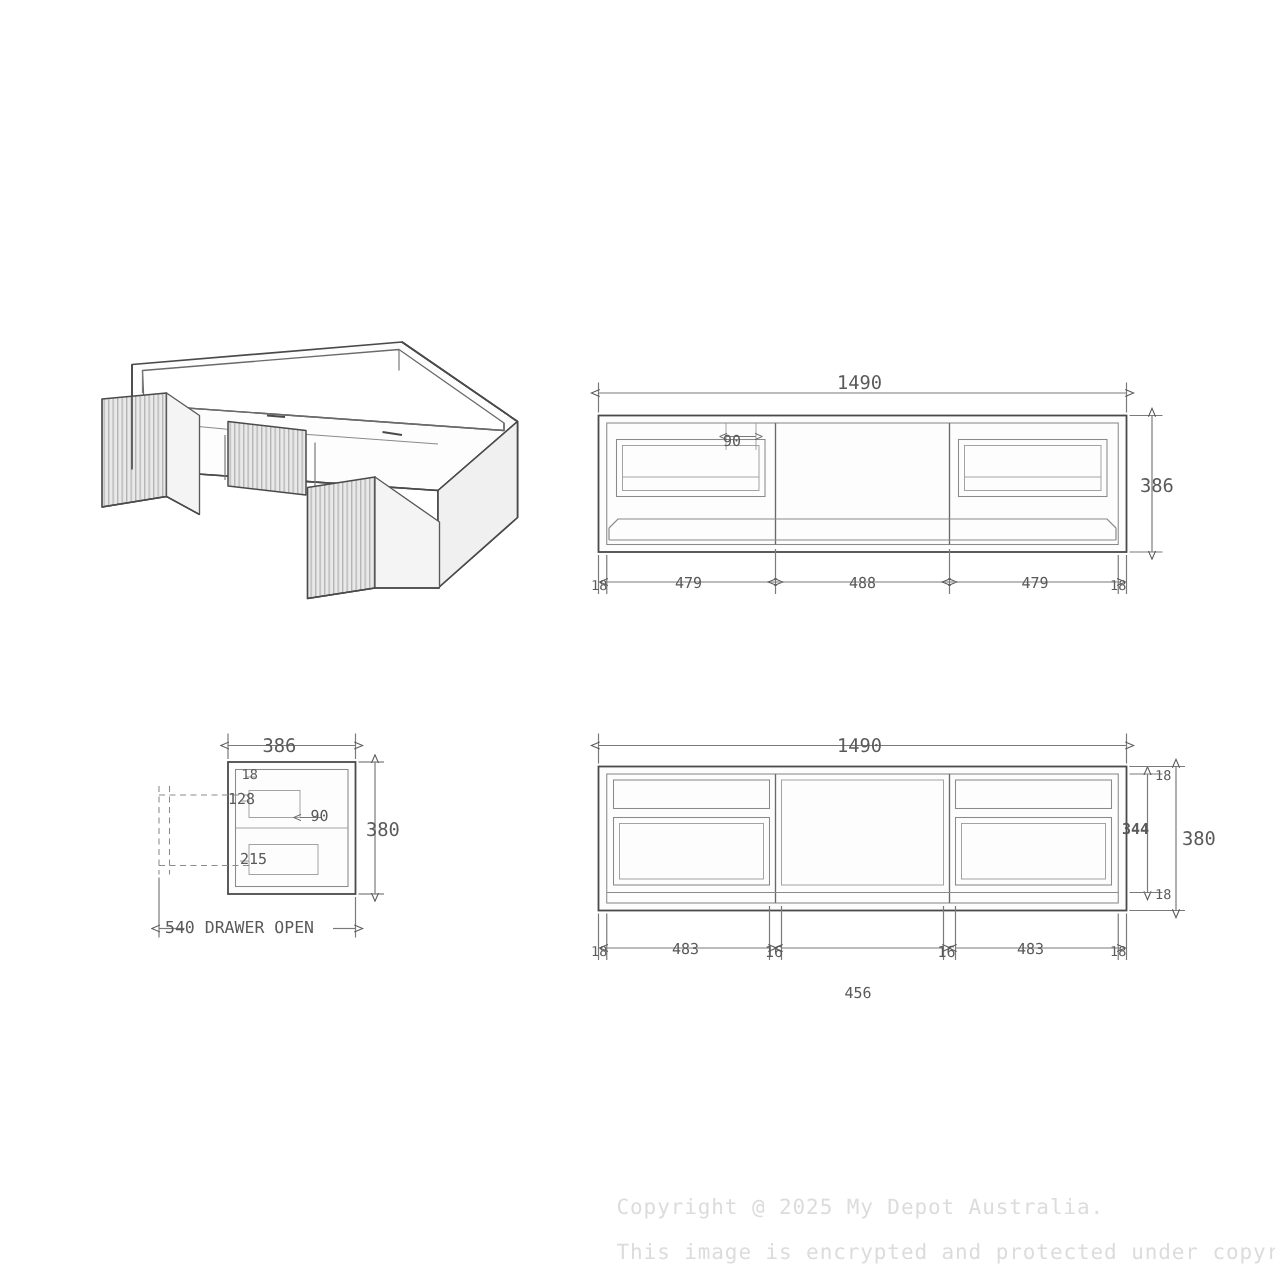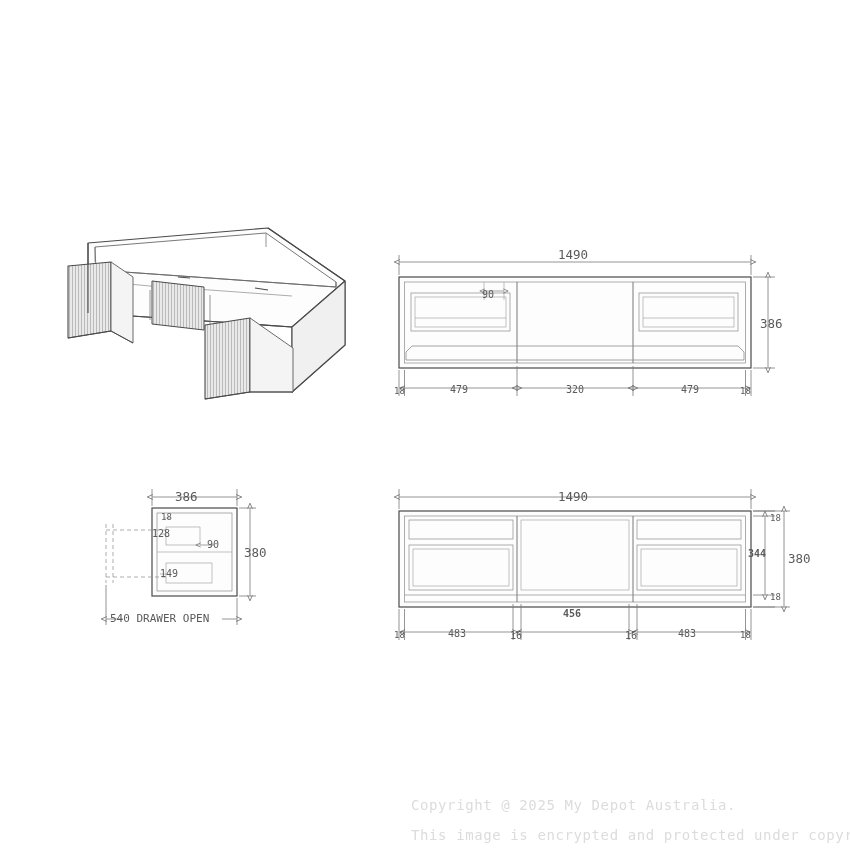--- a/index.html
+++ b/index.html
@@ -238,41 +238,41 @@
       <path d="M521,632 L629,632" marker-start="url(#arrL)" marker-end="url(#arrR)"></path>
       <path d="M637,632 L745.5,632" marker-start="url(#arrL)" marker-end="url(#arrR)"></path>
     </g>
   </svg>
 
   <div class="dimtext t12" style="left:558px; top:247px;">1490</div>
   <div class="dimtext t12" style="left:760px; top:316px;">386</div>
   <div class="dimtext t10" style="left:482px; top:289px;">90</div>
   <div class="dimtext t9" style="left:394px; top:386px;">18</div>
   <div class="dimtext t10" style="left:450px; top:384px;">479</div>
-  <div class="dimtext t10" style="left:566px; top:384px;">320</div>
+  <div class="dimtext t10" style="left:566px; top:384px;">488</div>
   <div class="dimtext t10" style="left:681px; top:384px;">479</div>
   <div class="dimtext t9" style="left:740px; top:386px;">18</div>
 
   <div class="dimtext t12" style="left:175px; top:489px;">386</div>
   <div class="dimtext t12" style="left:244px; top:545px;">380</div>
   <div class="dimtext t9" style="left:161px; top:512px;">18</div>
   <div class="dimtext t10" style="left:152px; top:528px;">128</div>
-  <div class="dimtext t10" style="left:160px; top:568px;">149</div>
+  <div class="dimtext t10" style="left:160px; top:568px;">215</div>
   <div class="dimtext t10" style="left:207px; top:539px;">90</div>
   <div class="dimtext t11" style="left:110px; top:612px;text-align:right;">540 DRAWER OPEN</div>
 
   <div class="dimtext t12" style="left:558px; top:489px;">1490</div>
   <div class="dimtext t12" style="left:788px; top:551px;">380</div>
   <div class="dimtext t10" style="left:748px; top:548px;font-weight:bold;">344</div>
   <div class="dimtext t9" style="left:770px; top:513px;">18</div>
   <div class="dimtext t9" style="left:770px; top:592px;">18</div>
   <div class="dimtext t9" style="left:394px; top:630px;">18</div>
   <div class="dimtext t10" style="left:448px; top:628px;">483</div>
   <div class="dimtext t10" style="left:510px; top:630px;">16</div>
-  <div class="dimtext t10" style="left:563px; top:608px;font-weight:bold;">456</div>
+  <div class="dimtext t10" style="left:563px; top:657px;">456</div>
   <div class="dimtext t10" style="left:625px; top:630px;">16</div>
   <div class="dimtext t10" style="left:678px; top:628px;">483</div>
   <div class="dimtext t9" style="left:740px; top:630px;">18</div>
 
   <div class="copyright" id="cr-line1">Copyright @ 2025 My Depot Australia.</div>
   <div class="copyright" id="cr-line2">This image is encrypted and protected under copyright law.</div>
 
 </div>
 
 </body></html>

